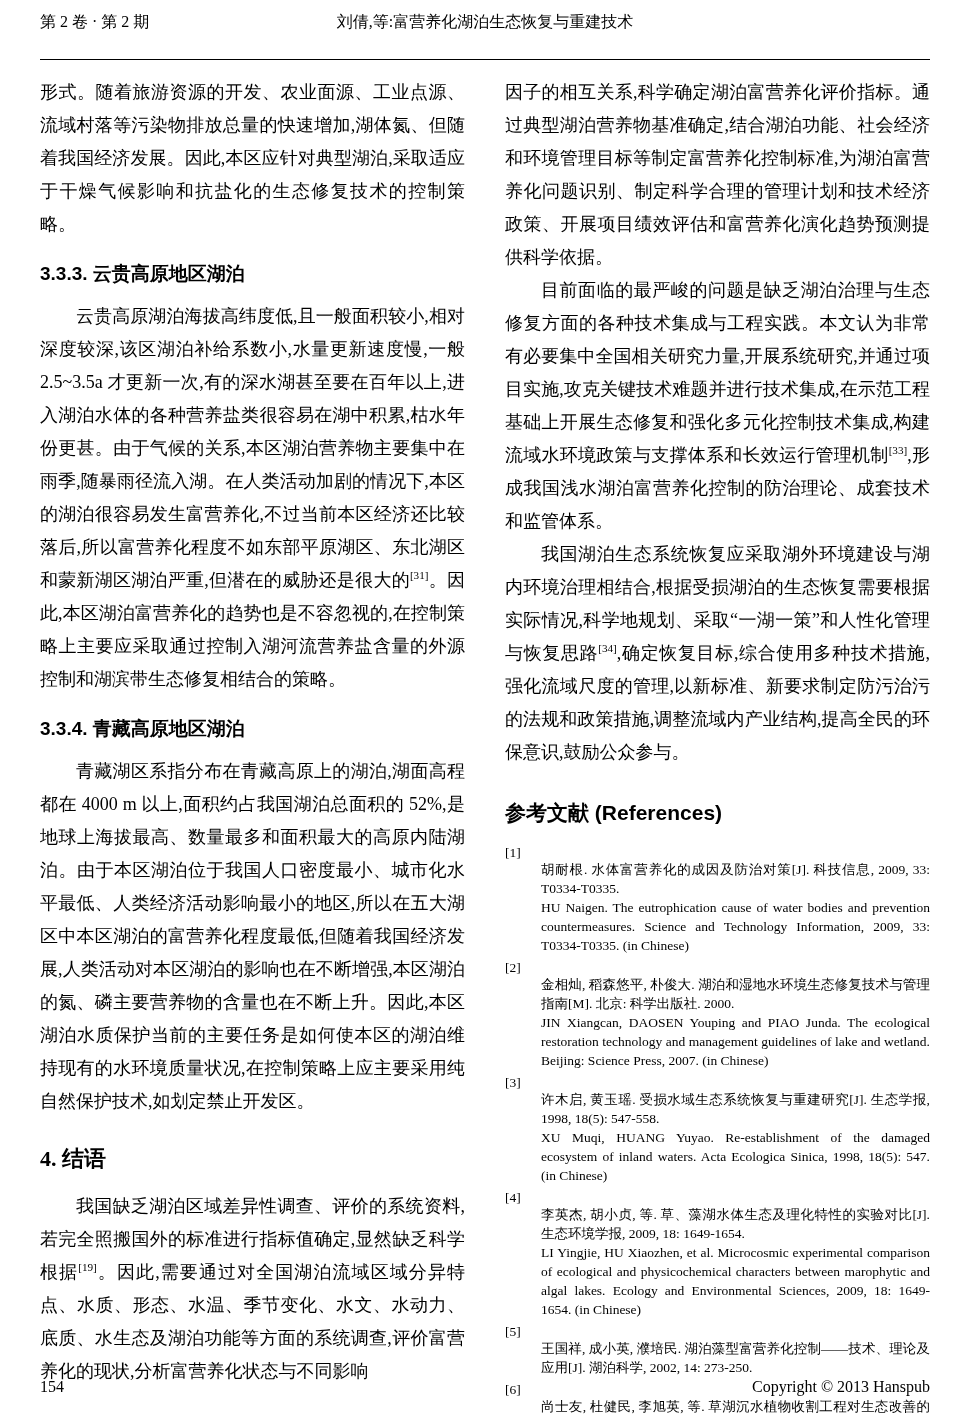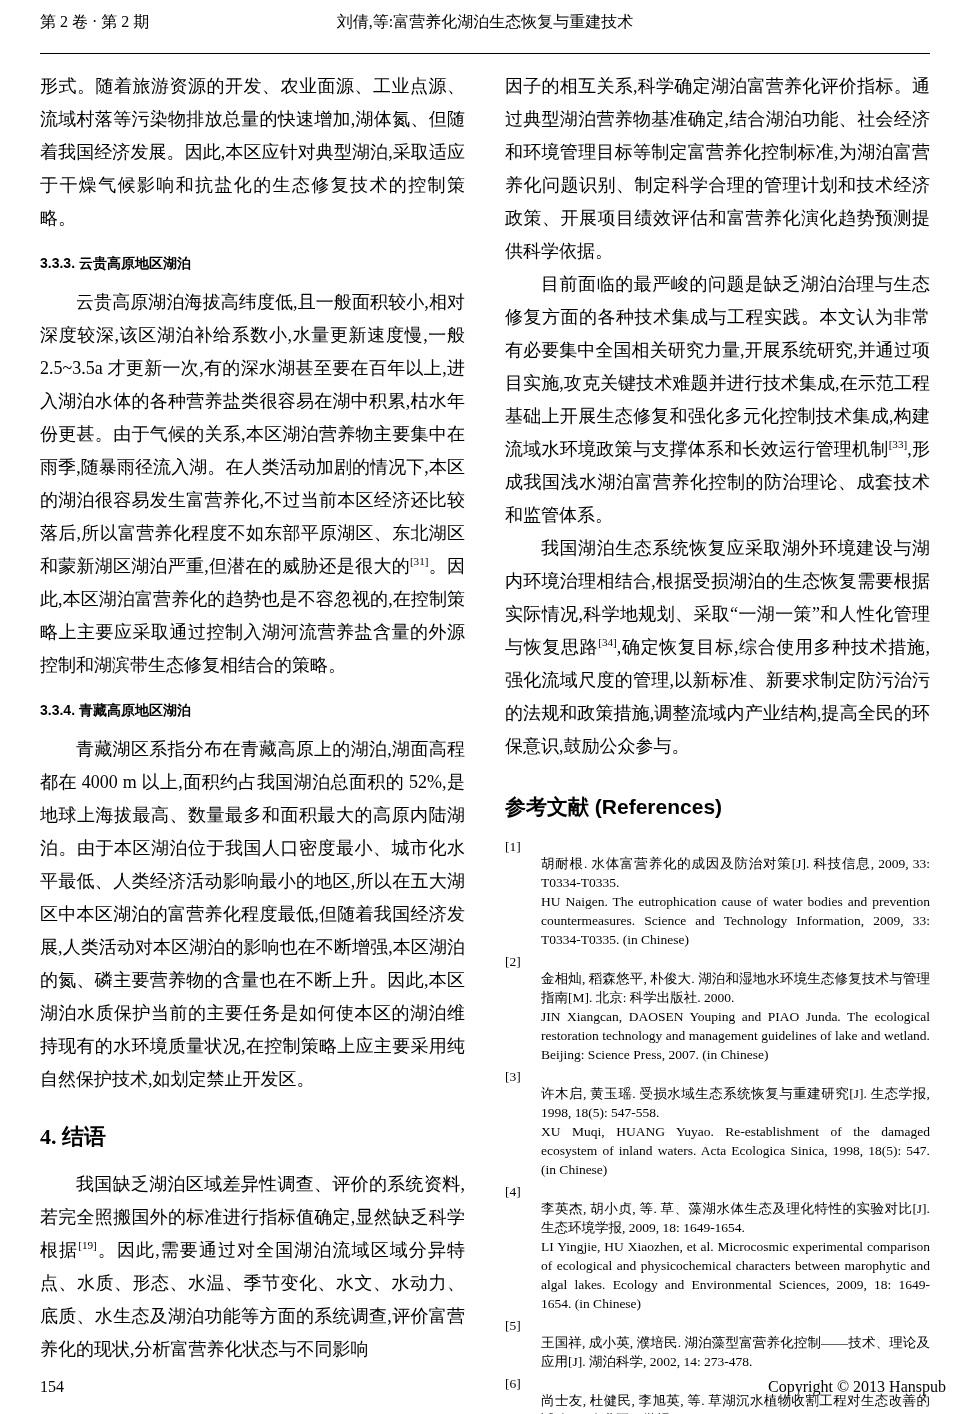--- a/index.html
+++ b/index.html
@@ -6,58 +6,58 @@
   html, body { background:#888; }
   .page {
     width:970px; height:1414px; margin:0 auto; background:#ffffff; color:#000;
     font-family:"Liberation Serif","DejaVu Serif",serif;
     padding:12px 40px 0 40px;
     position:relative; overflow:hidden;
   }
   .page-header {
     display:flex; align-items:baseline;
     border-bottom:1.5px solid #000;
-    padding-bottom:20px;
+    padding-bottom:26px;
     font-size:16px;
   }
   .issue { width:220px; text-align:left; white-space:nowrap; }
   .running-title { flex:1; text-align:center; white-space:nowrap; }
   .header-spacer { width:220px; }
   .columns { display:flex; gap:40px; margin-top:16px; }
   .col { flex:1; min-width:0; }
   .body-text {
     font-size:18px; line-height:33px;
     text-align:justify; text-justify:inter-ideograph;
   }
   .body-text.indent { text-indent:2em; }
   sup { font-size:0.62em; vertical-align:super; line-height:0; }
   .sec-heading {
     font-family:"Liberation Sans","DejaVu Sans",sans-serif;
-    font-size:14px; font-weight:bold;
+    font-size:19px; font-weight:bold;
     margin:20px 0 13px 0;
   }
   .major-heading {
     font-family:Liberation Serif, serif;
     font-size:22px; font-weight:bold;
     margin:26px 0 16px 0;
   }
   .refs-heading {
     font-family:"Liberation Sans","DejaVu Sans",sans-serif;
     font-size:21px; font-weight:bold;
     margin:30px 0 16px 0;
   }
   .refs { }
   .ref-item { display:flex; font-size:13.5px; line-height:19px; margin-bottom:3px; }
   .ref-num { width:36px; flex:none; }
   .ref-body { flex:1; text-align:justify; min-width:0; }
   .ref-cn { display:block;margin-top:17px; }
   .ref-en { display:block; }
   .ref-en:empty { display:none; }
   .page-footer {
-    position:absolute; left:40px; right:24px; bottom:18px;
+    position:absolute; left:40px; right:40px; bottom:18px;
     display:flex; justify-content:space-between; align-items:baseline;
     font-size:16px;
   }
 </style>
 </head>
 <body>
 
 <div class="page">
 
   <header class="page-header">
@@ -118,21 +118,21 @@
             <span class="ref-num">[4]</span>
             <span class="ref-body">
               <span class="ref-cn">李英杰, 胡小贞, 等. 草、藻湖水体生态及理化特性的实验对比[J]. 生态环境学报, 2009, 18: 1649-1654.</span>
               <span class="ref-en">LI Yingjie, HU Xiaozhen, et al. Microcosmic experimental comparison of ecological and physicochemical characters between marophytic and algal lakes. Ecology and Environmental Sciences, 2009, 18: 1649-1654. (in Chinese)</span>
             </span>
           </div>
 
           <div class="ref-item">
             <span class="ref-num">[5]</span>
             <span class="ref-body">
-              <span class="ref-cn">王国祥, 成小英, 濮培民. 湖泊藻型富营养化控制——技术、理论及应用[J]. 湖泊科学, 2002, 14: 273-478.</span>
+              <span class="ref-cn">王国祥, 成小英, 濮培民. 湖泊藻型富营养化控制——技术、理论及应用[J]. 湖泊科学, 2002, 14: 273-250.</span>
             </span>
           </div>
 
           <div class="ref-item">
             <span class="ref-num">[6]</span>
             <span class="ref-body">
               <span class="ref-cn">尚士友, 杜健民, 李旭英, 等. 草湖沉水植物收割工程对生态改善的试验[J]. 农业工程学报, 2003, 19: 95-100.</span>
 
             </span>
           </div>

